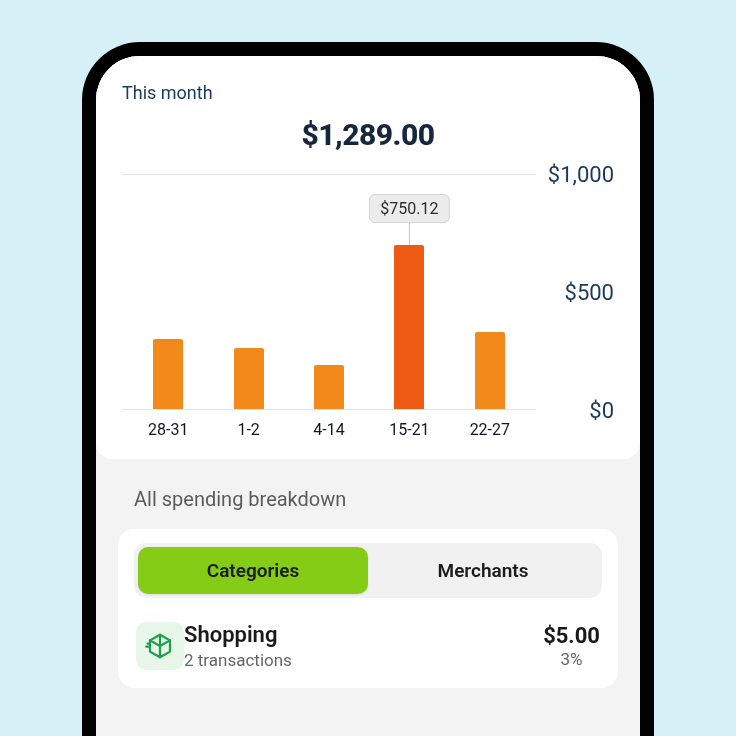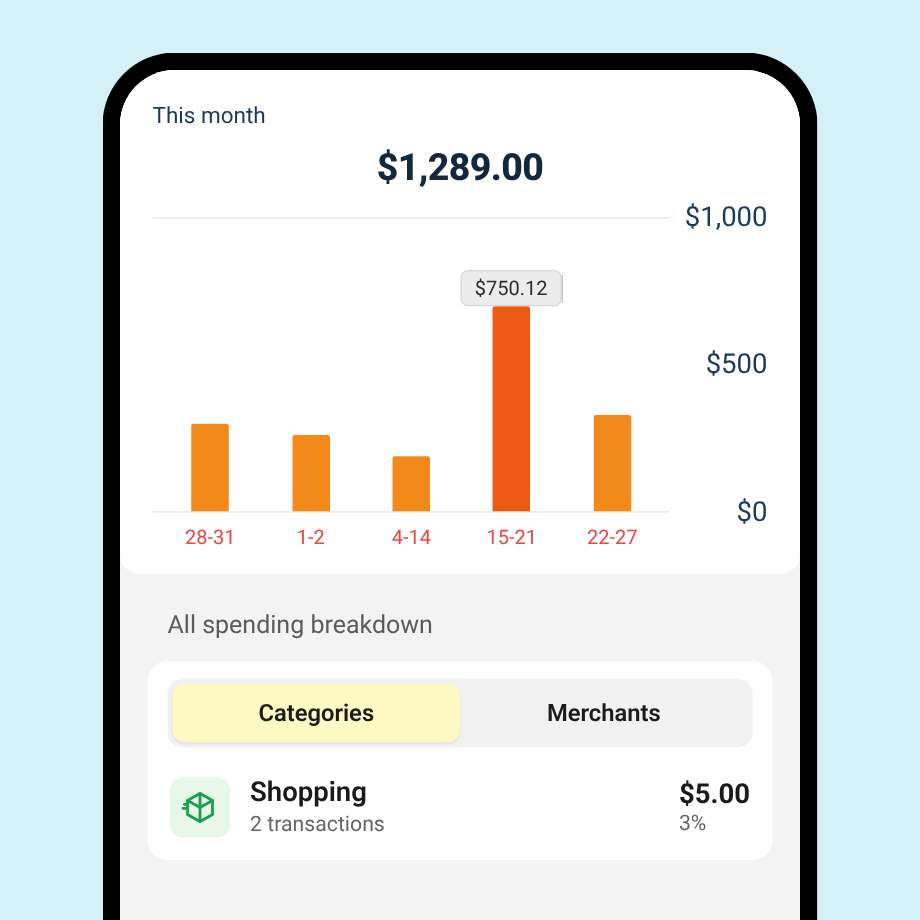--- a/index.html
+++ b/index.html
@@ -81,21 +81,21 @@
   }
   .bar.highlight {
     background: #ed5a13;
   }
   .tooltip {
     position: absolute;
     left: 50%;
     transform: translateX(-50%);
     bottom: calc(100% - 62px);
     display: flex;
-    flex-direction: row;
+    flex-direction: column;
     align-items: center;
   }
   .tooltip-label {
     background: #ececec;
     border: 1px solid #d6d6d6;
     border-radius: 6px;
     padding: 4px 10px;
     font-size: 16px;
     color: #2d2d2d;
     white-space: nowrap;
@@ -106,21 +106,21 @@
     background: #c4c4c4;
   }
   .x-labels {
     display: flex;
     padding: 10px 6px 0 6px;
   }
   .x-label {
     flex: 1;
     text-align: center;
     font-size: 16px;
-    color: #ef4444;
+    color: #0f172a;
   }
   .y-axis {
     width: 64px;
     position: relative;
     height: 236px;
   }
   .y-tick {
     position: absolute;
     right: 0;
     font-size: 22px;
@@ -154,27 +154,26 @@
     flex: 1;
     text-align: center;
     padding: 12px 0;
     font-size: 19px;
     font-weight: 600;
     color: #1c1c1c;
     border-radius: 10px;
     cursor: pointer;
   }
   .seg.active {
-    background: #fef9c3;
+    background: #84cc16;
     box-shadow: 0 1px 2px rgba(0,0,0,0.08);
   }
   .cat-row {
     display: flex;
     align-items: center;
-    gap: 16px;
     padding: 4px 2px 18px 2px;
   }
   .cat-icon {
     width: 48px;
     height: 48px;
     background: #e6f7ea;
     border-radius: 10px;
     display: flex;
     align-items: center;
     justify-content: center;
@@ -190,21 +189,21 @@
     font-weight: 600;
     color: #1a1a1a;
     line-height: 1.2;
   }
   .cat-sub {
     font-size: 17px;
     color: #666;
     margin-top: 1px;
   }
   .cat-right {
-    text-align: left;
+    text-align: center;
   }
   .cat-amount {
     font-size: 22px;
     font-weight: 700;
     color: #1a1a1a;
   }
   .cat-pct {
     font-size: 17px;
     color: #666;
     margin-top: 1px;

